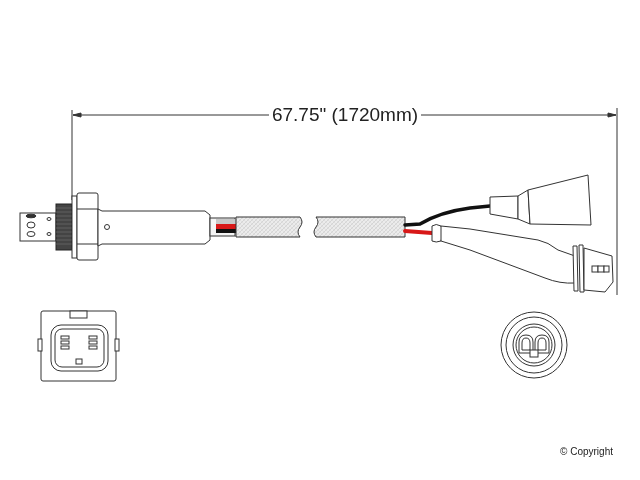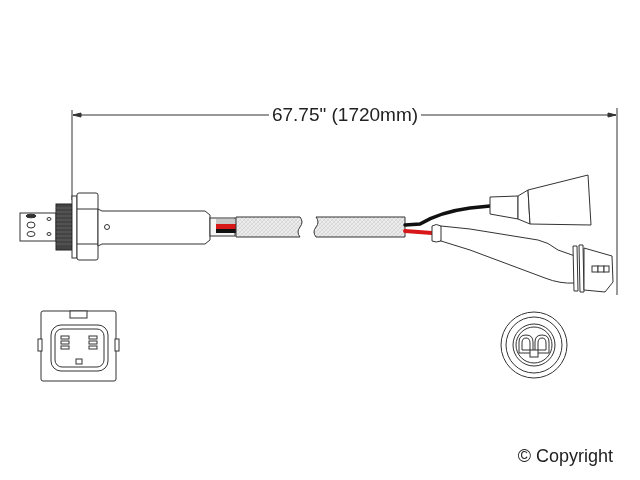--- a/index.html
+++ b/index.html
@@ -1,20 +1,20 @@
 <!DOCTYPE html>
 <html><head>
   <meta charset="utf-8">
   <style>
     html, body { margin: 0; padding: 0; background: #ffffff; }
     body { width: 640px; height: 480px; position: relative; overflow: hidden; font-family: "Liberation Sans", sans-serif; }
     #diagram { position: absolute; left: 0; top: 0; width: 640px; height: 480px; }
     .dim-label { position: absolute; top: 104px; left: 0; width: 690px; text-align: center; font-size: 19px; color: #222; background: transparent; }
     .dim-label span { background: #fff; padding: 0 3px; }
-    .copyright { position: absolute; right: 27px; top: 446px; font-size: 18px; color: #222; }
+    .copyright { position: absolute; right: 27px; top: 446px; font-size: 10px; color: #222; }
   </style>
 </head>
 <body>
 
 <svg id="diagram" viewBox="0 0 640 480" xmlns="http://www.w3.org/2000/svg">
   <defs>
     <pattern id="braid" width="4" height="4" patternUnits="userSpaceOnUse">
       <rect width="4" height="4" fill="#ececec"></rect>
       <path d="M0 4 L4 0" stroke="#cfcfcf" stroke-width="0.8"></path>
       <path d="M0 0 L4 4" stroke="#d8d8d8" stroke-width="0.6"></path>

